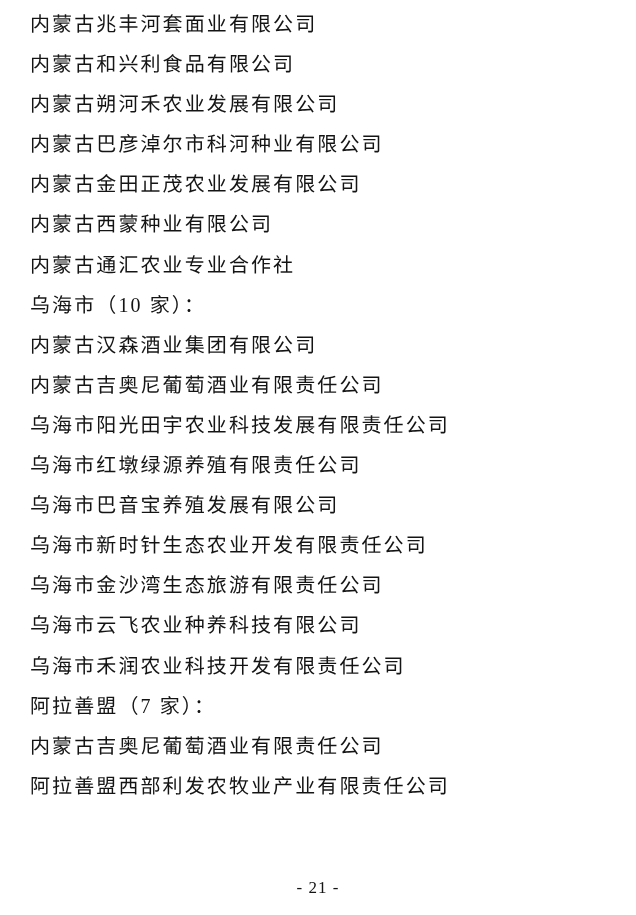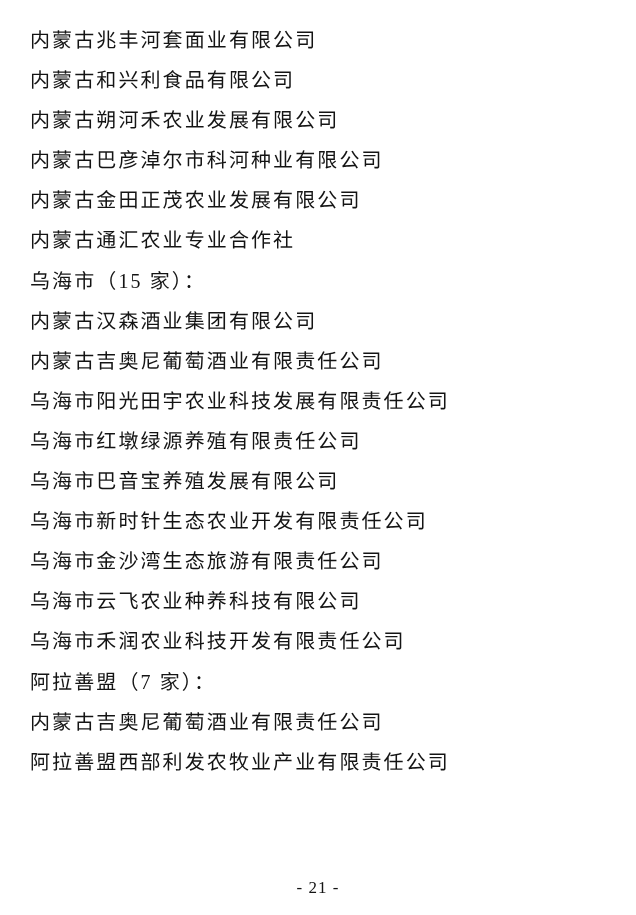--- a/index.html
+++ b/index.html
@@ -14,21 +14,20 @@
     overflow: hidden;
     font-family: "Liberation Serif", "DejaVu Serif", serif;
   }
   .page {
     position: absolute;
     inset: 0;
     background: #ffffff;
   }
   .doc-lines {
     padding: 4px 10px 0 30px;
-    margin-top: 16px;
   }
   .doc-line {
     font-size: 20px;
     line-height: 40.1px;
     letter-spacing: 2.1px;
     color: #141414;
     white-space: nowrap;
     font-weight: 400;
   }
   .page-footer {
@@ -46,22 +45,23 @@
 </head>
 <body>
 
 <div class="page">
   <div class="doc-lines">
     <div class="doc-line">内蒙古兆丰河套面业有限公司</div>
     <div class="doc-line">内蒙古和兴利食品有限公司</div>
     <div class="doc-line">内蒙古朔河禾农业发展有限公司</div>
     <div class="doc-line">内蒙古巴彦淖尔市科河种业有限公司</div>
     <div class="doc-line">内蒙古金田正茂农业发展有限公司</div>
+    <div class="doc-line">内蒙古西蒙种业有限公司</div>
     <div class="doc-line">内蒙古通汇农业专业合作社</div>
-    <div class="doc-line">乌海市（15 家）：</div>
+    <div class="doc-line">乌海市（10 家）：</div>
     <div class="doc-line">内蒙古汉森酒业集团有限公司</div>
     <div class="doc-line">内蒙古吉奥尼葡萄酒业有限责任公司</div>
     <div class="doc-line">乌海市阳光田宇农业科技发展有限责任公司</div>
     <div class="doc-line">乌海市红墩绿源养殖有限责任公司</div>
     <div class="doc-line">乌海市巴音宝养殖发展有限公司</div>
     <div class="doc-line">乌海市新时针生态农业开发有限责任公司</div>
     <div class="doc-line">乌海市金沙湾生态旅游有限责任公司</div>
     <div class="doc-line">乌海市云飞农业种养科技有限公司</div>
     <div class="doc-line">乌海市禾润农业科技开发有限责任公司</div>
     <div class="doc-line">阿拉善盟（7 家）：</div>

